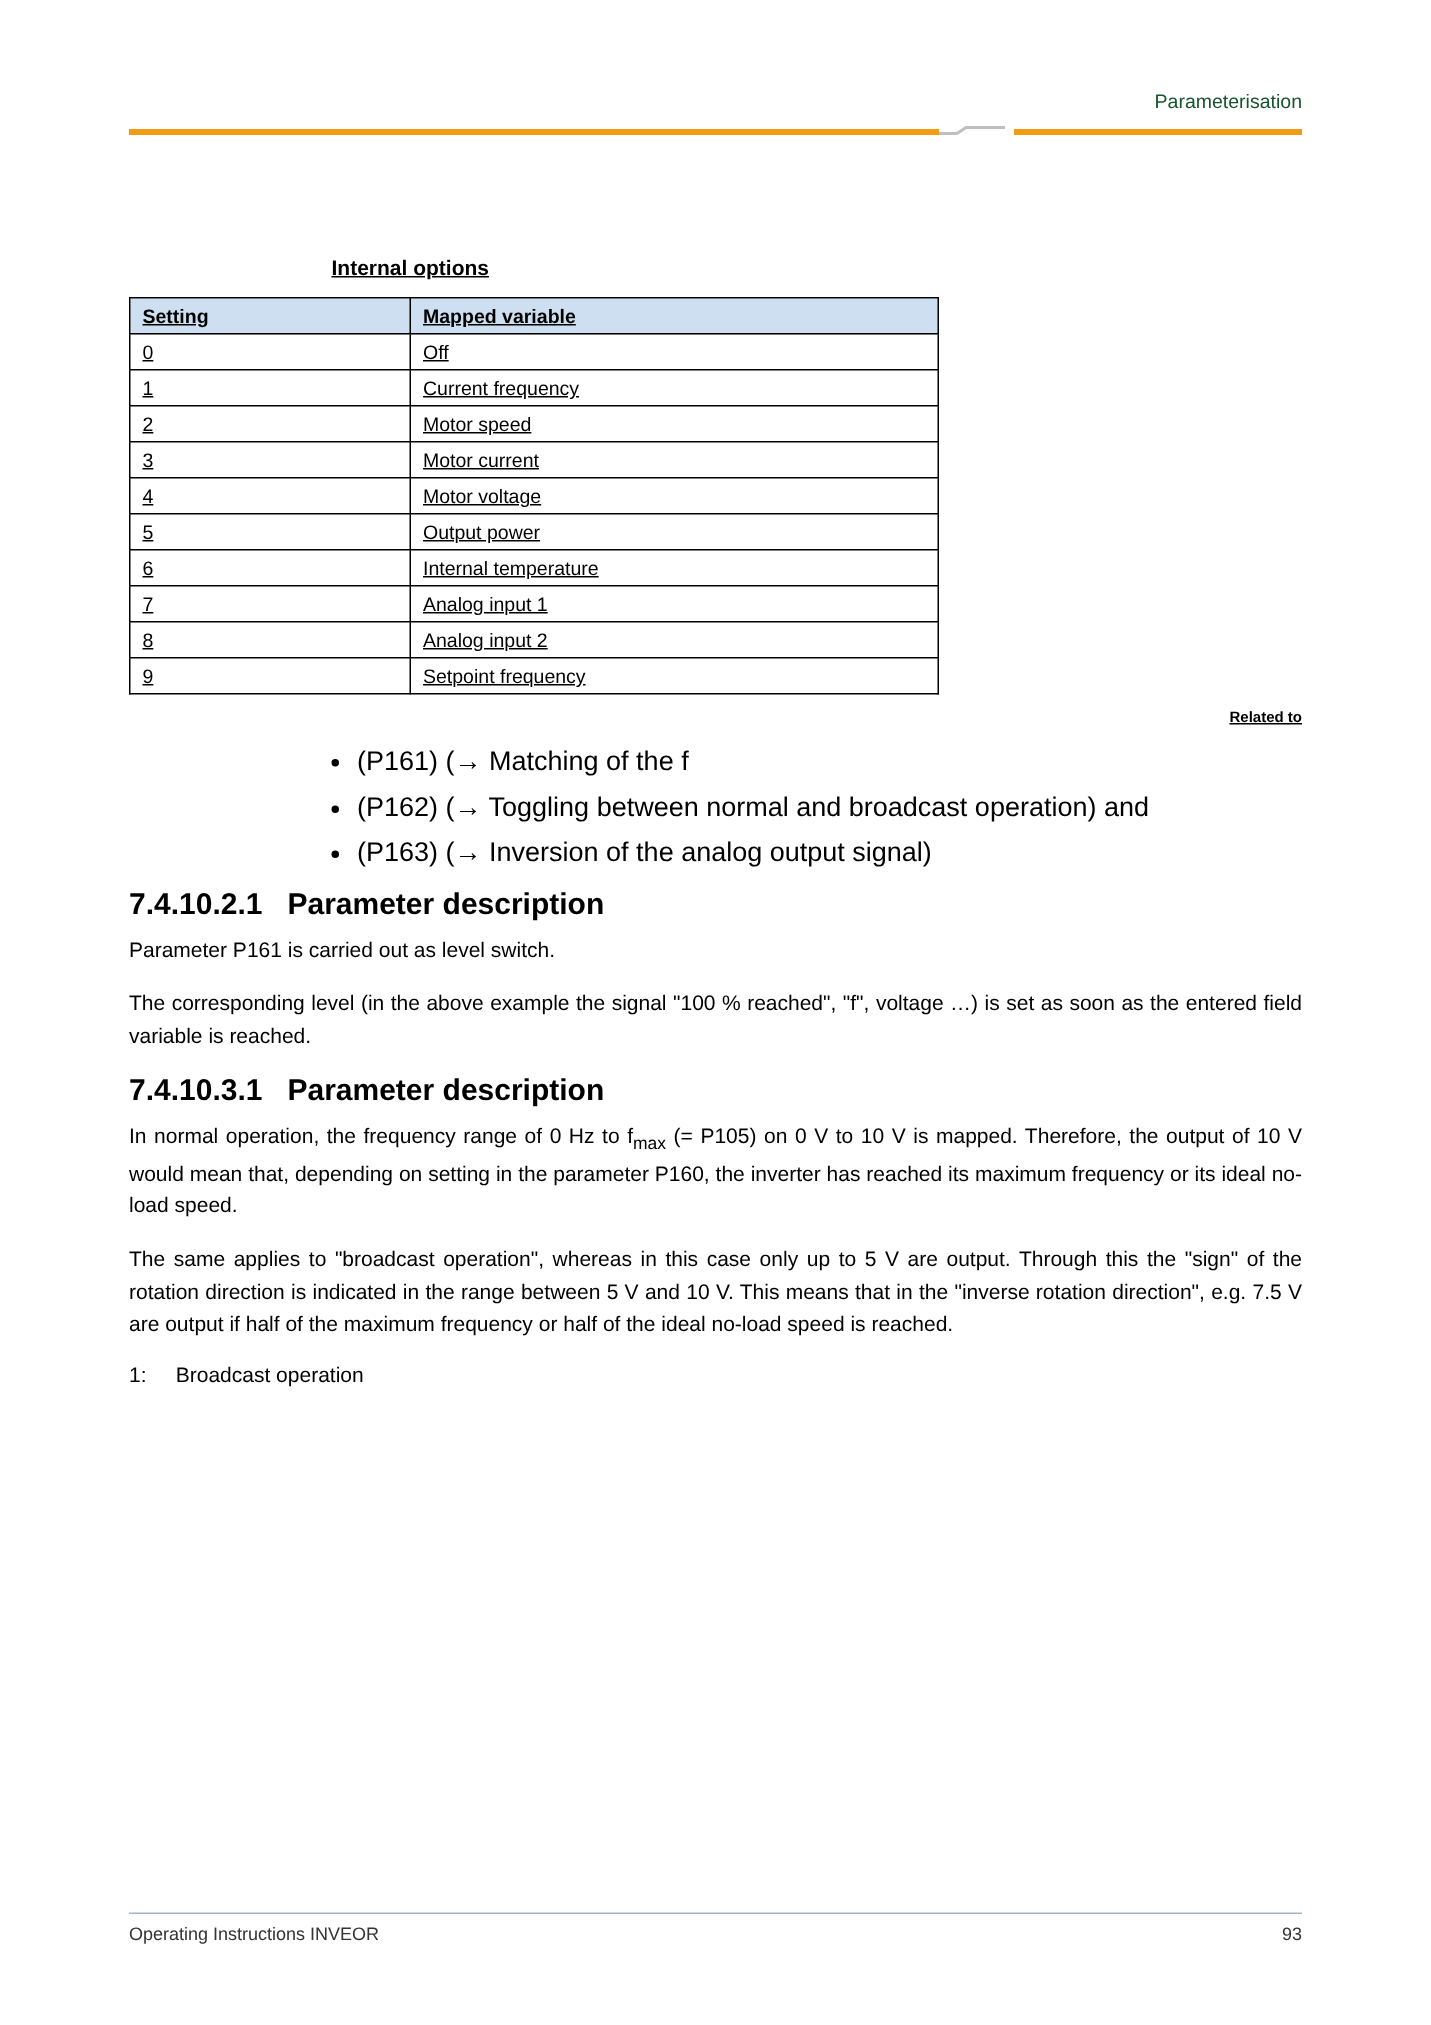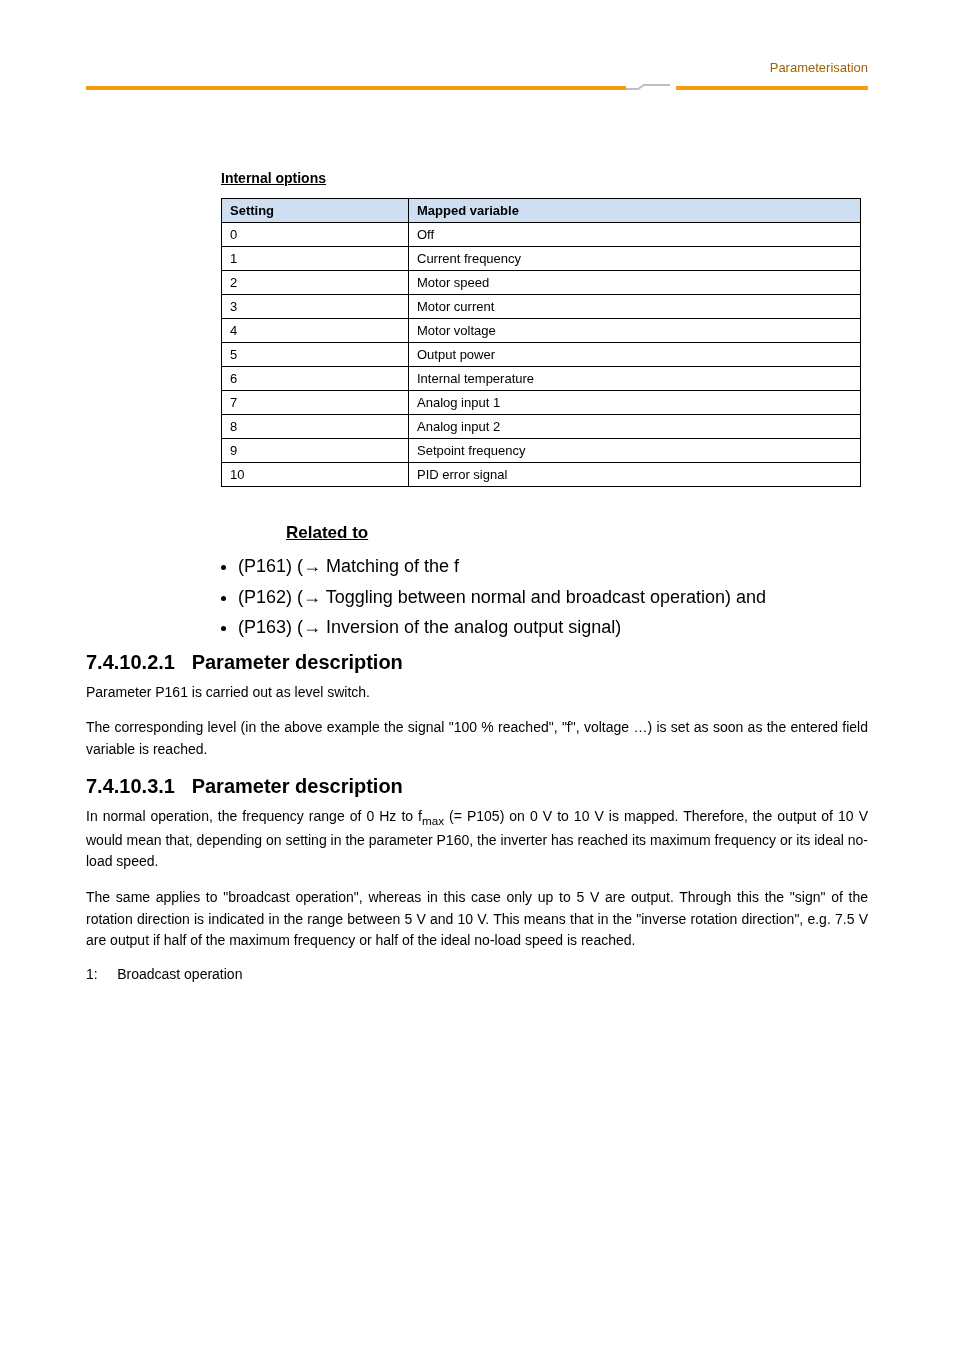--- a/index.html
+++ b/index.html
@@ -45,56 +45,57 @@
     right: 0;
     top: 2px;
     height: 4px;
     background: #f39c12;
   }
   .header-right {
     position: absolute;
     top: 60px;
     right: 86px;
     font-size: 13px;
-    color: #a16207;
+    color: #14532d;
   }
   .body {
     position: absolute;
     top: 140px;
     left: 86px;
     right: 86px;
   }
   h3.setting-options {
     font-size: 14px;
     font-weight: bold;
     text-decoration: underline;
     margin: 30px 0 12px 135px;
   }
   table.settings {
     border-collapse: collapse;
-    width: 640px;
-    margin-left: 135px;
+    width: 540px;
     font-size: 13px;
+    text-decoration: underline;
   }
   table.settings th, table.settings td {
     border: 1px solid #000;
     padding: 4px 8px;
     text-align: left;
     font-weight: normal;
   }
   table.settings th {
     background: #cddff0;
     font-weight: bold;
   }
   table.settings td.val { width: 170px; }
   h3.related {
-    font-size: 17px;
+    font-size: 10px;
     font-weight: bold;
     text-decoration: underline;
-    margin: 36px 0 8px 200px;
+    margin: 10px 0 8px 200px;
+    text-align: right;
   }
   ul.related {
     margin: 0 0 0 132px;
     padding: 0 0 0 20px;
   }
   ul.related li {
     font-size: 18px;
     line-height: 1.7;
   }
   .sec-heading {
@@ -194,24 +195,20 @@
             <td>Analog input 1</td>
           </tr>
         <tr>
             <td class="val">8</td>
             <td>Analog input 2</td>
           </tr>
         <tr>
             <td class="val">9</td>
             <td>Setpoint frequency</td>
           </tr>
-        <tr>
-            <td class="val">10</td>
-            <td>PID error signal</td>
-          </tr>
       </tbody>
     </table>
 
     <h3 class="related">Related to</h3>
     <ul class="related">
       <li>(P161) (→ Matching of the f</li>
       <li>(P162) (→ Toggling between normal and broadcast operation) and</li>
       <li>(P163) (→ Inversion of the analog output signal)</li>
     </ul>
 
@@ -232,14 +229,18 @@
     <p class="body-text">The same applies to "broadcast operation", whereas in this case only up to 5 V are output. Through this the "sign" of the rotation direction is indicated in the range between 5 V and 10 V. This means that in the "inverse rotation direction", e.g. 7.5 V are output if half of the maximum frequency or half of the ideal no-load speed is reached.</p>
 
     <div class="numline">
       <span>1:</span>
       &nbsp;&nbsp;&nbsp;
       <span>Broadcast operation</span>
     </div>
 
   </div>
 
+  <div class="footer">
+    <span class="left">Operating Instructions INVEOR</span>
+    <span class="right">93</span>
+  </div>
 
 </div>
 
 </body></html>

